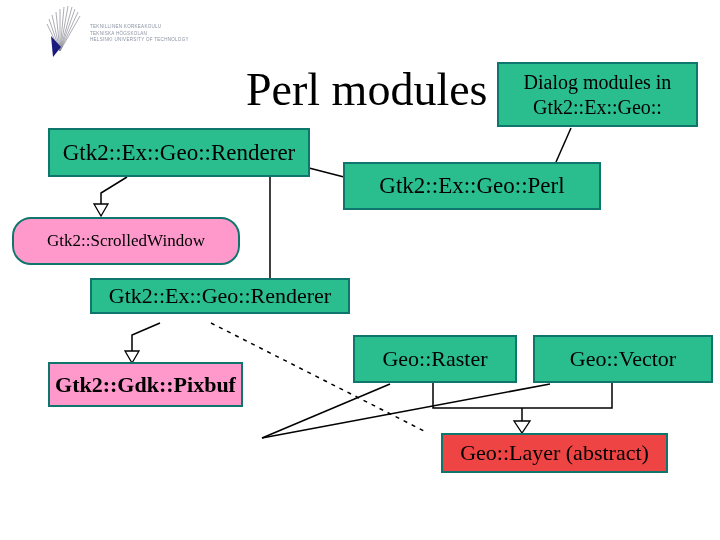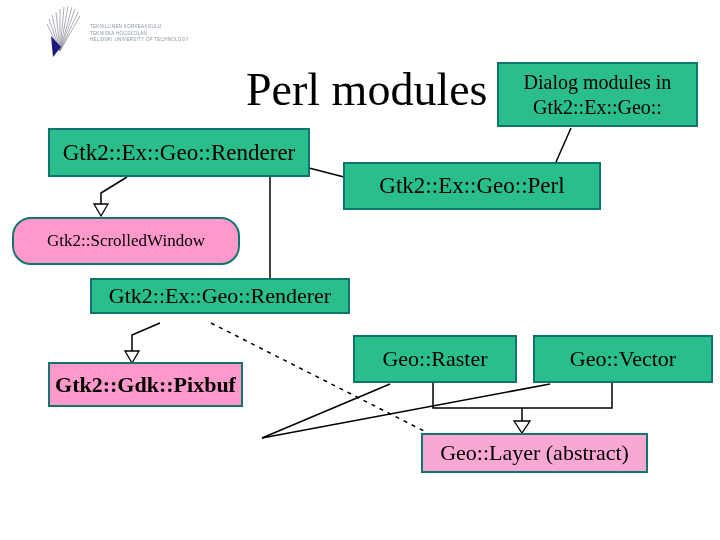--- a/index.html
+++ b/index.html
@@ -125,17 +125,17 @@
 
   <div class="node" id="node-vector" style="background-color: rgb(42, 189, 142);">
     <div>Geo::Vector</div>
   </div>
 
   <div class="node" id="node-pixbuf" style="background-color: rgb(255, 153, 204);">
     <div>Gtk2::Gdk::Pixbuf</div>
   </div>
 
 
-  <div class="node" id="node-layer" style="background-color: #f9a8d4;">
+  <div class="node" id="node-layer" style="background-color: #ef4444; margin-left: 20px;">
     <div>Geo::Layer (abstract)</div>
   </div>
 
 </div>
 
 </body></html>

